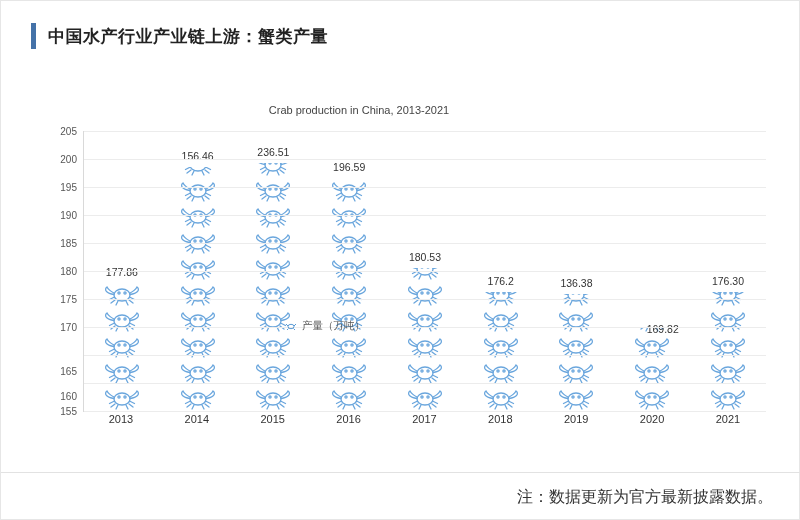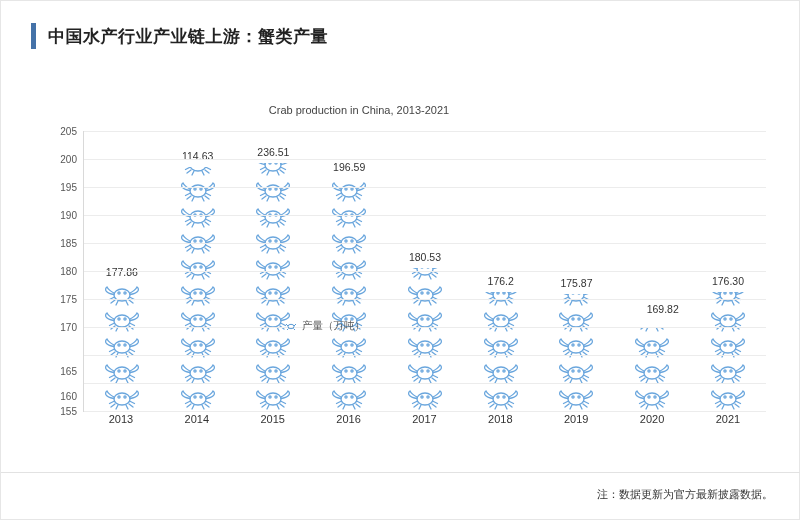--- a/index.html
+++ b/index.html
@@ -197,21 +197,21 @@
     left: 30px;
     top: 14px;
     font-size: 11px;
     color: #333;
     white-space: nowrap;
   }
   .footer-right {
     position: absolute;
     right: 28px;
     top: 14px;
-    font-size: 11px;
+    font-size: 16px;
     color: #333;
     white-space: nowrap;
   }
 </style>
 </head>
 <body>
 
 <div class="page">
 
   <div class="header">
@@ -321,21 +321,21 @@
       <path d="M30.5 16 L35.5 18.5"></path>
       <path d="M30 19 L34 22"></path>
       <path d="M19 20 L17 24"></path>
       <path d="M27 20 L29 24"></path>
     </g>
   </svg>
               </div>
             </div>
           </div>
           <div class="bar-col">
-            <div class="bar-value" style="bottom: 248.712px;">114.63</div>
+            <div class="bar-value" style="bottom: 248.712px;">156.46</div>
             <div class="crab-stack" style="height: 243.712px;">
               <div class="crab">
                 <svg class="crabsvg" width="46" height="26" viewBox="0 0 46 26">
     <g fill="none" stroke="#6aa6dd" stroke-width="1.3" stroke-linecap="round">
       <ellipse cx="23" cy="14" rx="8" ry="6"></ellipse>
       <circle cx="20" cy="12" r="1.1"></circle>
       <circle cx="26" cy="12" r="1.1"></circle>
       <path d="M15 12 C11 10 9 8 8 6 C6.5 7 6 9 7.5 10.5 C9 12 12 13 15 13.5"></path>
       <path d="M31 12 C35 10 37 8 38 6 C39.5 7 40 9 38.5 10.5 C37 12 34 13 31 13.5"></path>
       <path d="M15.5 16 L10.5 18.5"></path>
@@ -1026,21 +1026,21 @@
       <path d="M30.5 16 L35.5 18.5"></path>
       <path d="M30 19 L34 22"></path>
       <path d="M19 20 L17 24"></path>
       <path d="M27 20 L29 24"></path>
     </g>
   </svg>
               </div>
             </div>
           </div>
           <div class="bar-col">
-            <div class="bar-value" style="bottom: 121.872px;">175.87</div>
+            <div class="bar-value" style="bottom: 121.872px;">136.38</div>
             <div class="crab-stack" style="height: 116.872px;">
               <div class="crab">
                 <svg class="crabsvg" width="46" height="26" viewBox="0 0 46 26">
     <g fill="none" stroke="#6aa6dd" stroke-width="1.3" stroke-linecap="round">
       <ellipse cx="23" cy="14" rx="8" ry="6"></ellipse>
       <circle cx="20" cy="12" r="1.1"></circle>
       <circle cx="26" cy="12" r="1.1"></circle>
       <path d="M15 12 C11 10 9 8 8 6 C6.5 7 6 9 7.5 10.5 C9 12 12 13 15 13.5"></path>
       <path d="M31 12 C35 10 37 8 38 6 C39.5 7 40 9 38.5 10.5 C37 12 34 13 31 13.5"></path>
       <path d="M15.5 16 L10.5 18.5"></path>
@@ -1116,21 +1116,21 @@
       <path d="M30.5 16 L35.5 18.5"></path>
       <path d="M30 19 L34 22"></path>
       <path d="M19 20 L17 24"></path>
       <path d="M27 20 L29 24"></path>
     </g>
   </svg>
               </div>
             </div>
           </div>
           <div class="bar-col">
-            <div class="bar-value" style="bottom: 96px; margin-left: 21px;">169.82</div>
+            <div class="bar-value" style="bottom: 76px; margin-left: 21px;">169.82</div>
             <div class="crab-stack" style="height: 82.992px;">
               <div class="crab">
                 <svg class="crabsvg" width="46" height="26" viewBox="0 0 46 26">
     <g fill="none" stroke="#6aa6dd" stroke-width="1.3" stroke-linecap="round">
       <ellipse cx="23" cy="14" rx="8" ry="6"></ellipse>
       <circle cx="20" cy="12" r="1.1"></circle>
       <circle cx="26" cy="12" r="1.1"></circle>
       <path d="M15 12 C11 10 9 8 8 6 C6.5 7 6 9 7.5 10.5 C9 12 12 13 15 13.5"></path>
       <path d="M31 12 C35 10 37 8 38 6 C39.5 7 40 9 38.5 10.5 C37 12 34 13 31 13.5"></path>
       <path d="M15.5 16 L10.5 18.5"></path>

